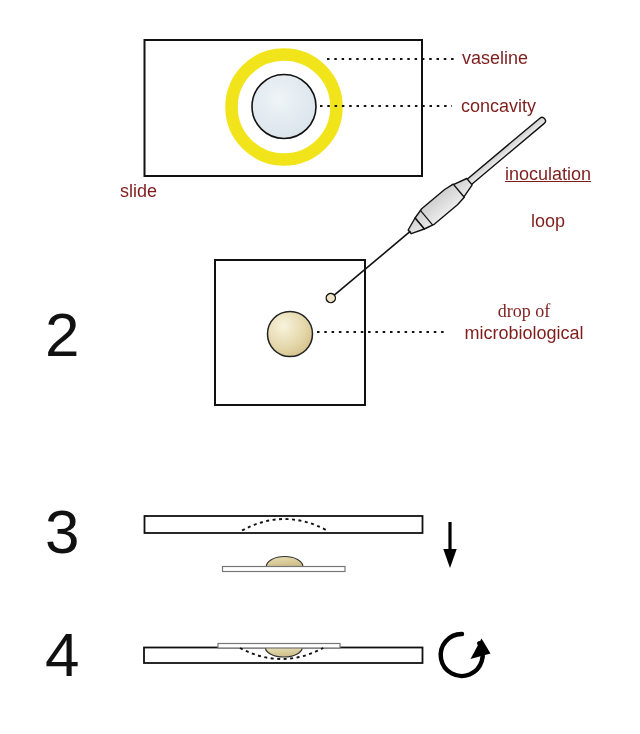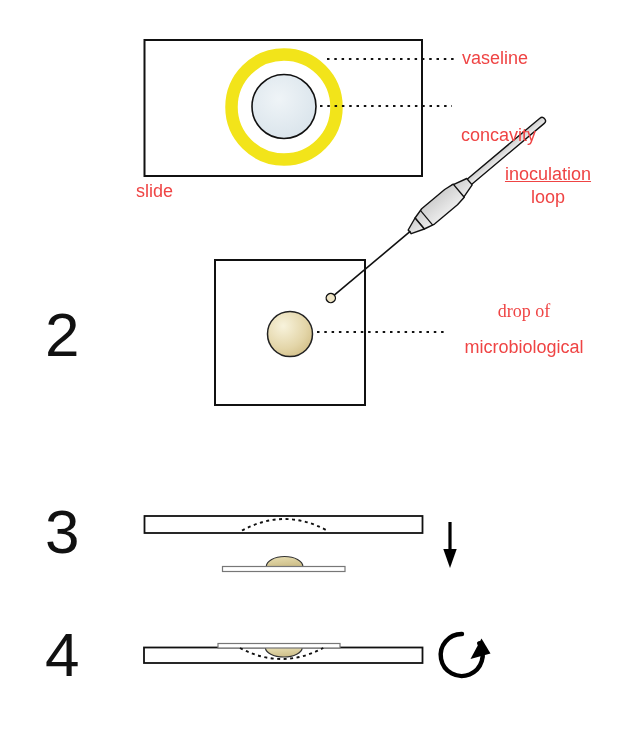--- a/index.html
+++ b/index.html
@@ -10,21 +10,21 @@
     font-family:"Liberation Sans", sans-serif;
     color:#000;
     overflow:hidden;
   }
   .canvas svg{position:absolute;left:0;top:0;}
   .lbl{
     position:absolute;
     font-size:18px;
     line-height:18px;
     white-space:nowrap;
-    color:#ef4444;
+    color:#7f1d1d;
   }
   .lbl.center{text-align:center;white-space:normal;}
   .stepnum{
     position:absolute;
     font-size:62px;
     line-height:62px;
     font-weight:400;
     color:#111;
   }
 </style>
@@ -95,27 +95,27 @@
       <path d="M462,634 A21 21 0 1 0 479.2,643.4" fill="none" stroke="#000" stroke-width="4.4" stroke-linecap="round"></path>
       <polygon points="481.5,638.5 470.5,659 490.5,653.5" fill="#000"></polygon>
     </g>
   </svg>
 
   <div class="stepnum" style="left:45px;top:304px;">2</div>
   <div class="stepnum" style="left:45px;top:501px;">3</div>
   <div class="stepnum" style="left:45px;top:624px;">4</div>
 
   <div class="lbl" style="left:462px;top:49px;">vaseline</div>
-  <div class="lbl" style="left:461px;top:97px;margin-top:29px;">concavity</div>
-  <div class="lbl" style="left:136px;top:182px;text-align:right;">slide</div>
+  <div class="lbl" style="left:461px;top:97px;">concavity</div>
+  <div class="lbl" style="left:120px;top:182px;text-align:right;">slide</div>
 
   <div class="lbl center" style="left:488px;top:163px;width:120px;line-height:22.5px;">
     <span style="display:block;text-decoration:underline;">inoculation</span>
-    <span style="display:block;">loop</span>
+    <span style="display:block;margin-top:24px;">loop</span>
   </div>
 
   <div class="lbl center" style="left:444px;top:300px;width:160px;line-height:22px;">
     <span style="display:block;font-family:Liberation Serif, serif;">drop of</span>
-    <span style="display:block;margin-top:14px;">microbiological</span>
+    <span style="display:block;">microbiological</span>
   </div>
 
 
 </div>
 
 </body></html>

